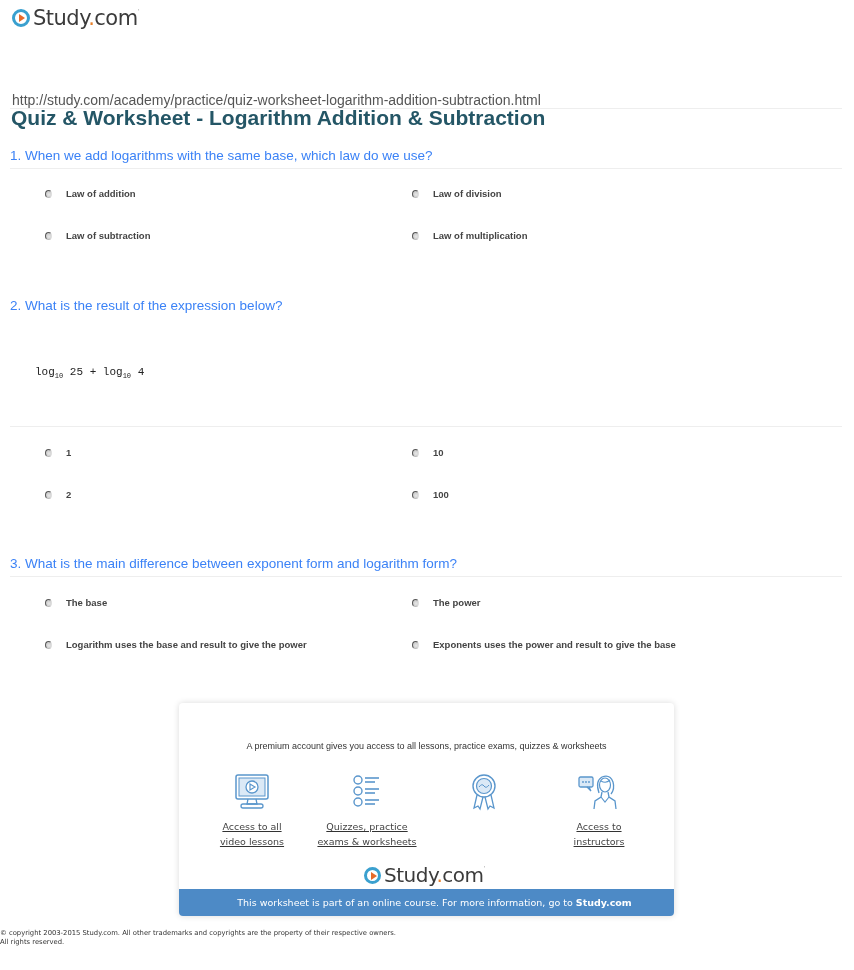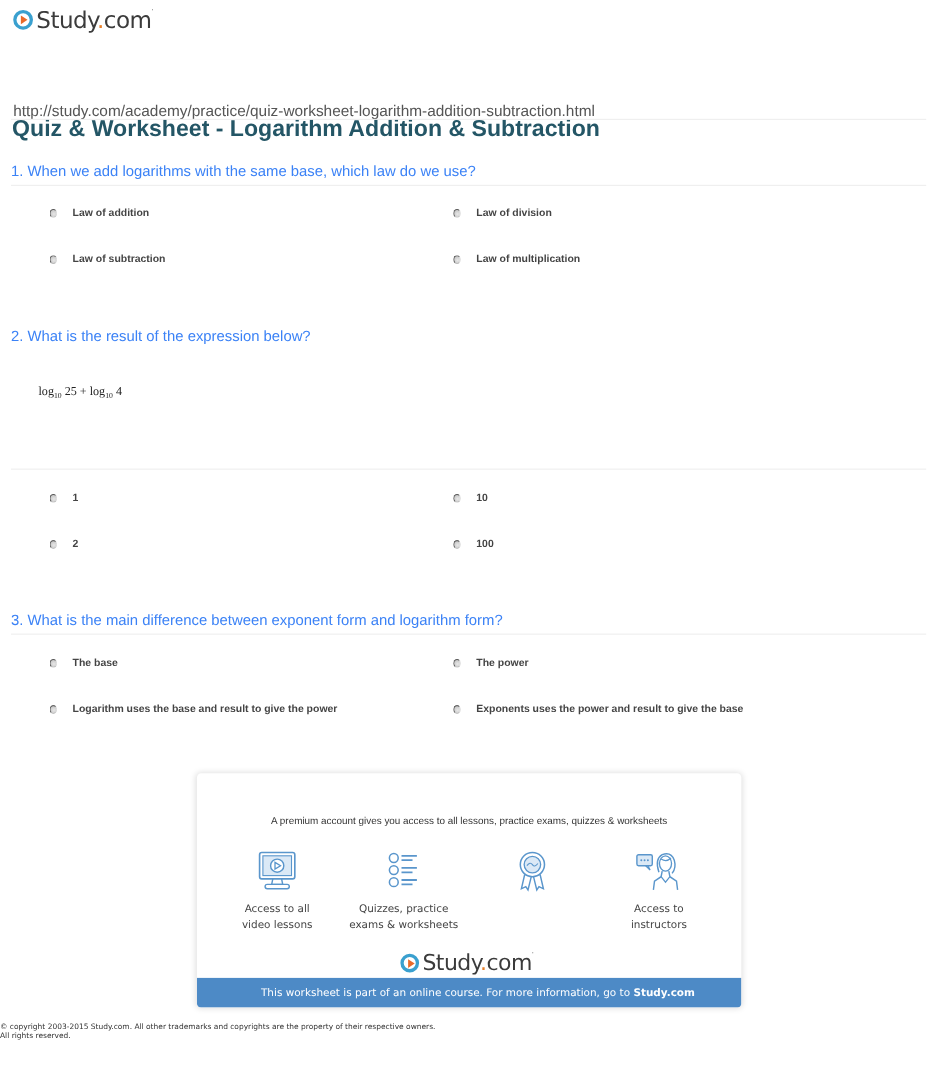--- a/index.html
+++ b/index.html
@@ -20,27 +20,27 @@
   #top-logo .mark .tri { left: 4px; top: 2px; border-width: 4px 0 4px 6px; border-color: transparent transparent transparent #e86a2a; }
   #top-logo .word { font-size: 21px; margin-left: 3px; }
 
   #page-title { position: absolute; left: 11px; top: 63px; font-size: 21px; font-weight: bold; color: #245666; white-space: nowrap; margin-top: 43px; }
   #page-url { position: absolute; left: 12px; top: 92px; font-size: 14px; color: #555; white-space: nowrap; }
   .rule { position: absolute; left: 10px; right: 12px; height: 1px; background: #eeeeee; }
 
   .question { position: absolute; left: 10px; font-size: 13.5px; color: #3b82f6; white-space: nowrap; }
   .option { position: absolute; display: flex; align-items: center; font-size: 9.5px; font-weight: bold; color: #444; white-space: nowrap; }
   .radio { width: 7px; height: 8px; border-radius: 50%; border: 1.5px solid #555; border-right-color: #ddd; border-bottom-color: #bbb; background: radial-gradient(circle at 60% 60%, #e8e8e8, #bdbdbd); margin-right: 14px; display: inline-block; }
-  .math { position: absolute; left: 35px; top: 350px; font-family: Liberation Serif, serif; font-size: 11px; color: #222; white-space: nowrap; }
+  .math { position: absolute; left: 35px; top: 366px; font-family: Liberation Mono, monospace; font-size: 11px; color: #222; white-space: nowrap; }
   .math sub { font-size: 7px; }
 
   #promo { position: absolute; left: 179px; top: 703px; width: 495px; height: 213px; background: #ffffff; border-radius: 4px; box-shadow: 0 0 6px rgba(0,0,0,0.15); overflow: hidden; }
   #promo-title { position: absolute; left: 0; right: 0; top: 14px; text-align: center; font-family: "DejaVu Sans", sans-serif; font-size: 16.5px; color: #6b9dc7; font-weight: normal; }
   #promo-sub { position: absolute; left: 0; right: 0; top: 38px; text-align: center; font-family: Liberation Sans, sans-serif; font-size: 9px; color: #333; }
-  .feature { position: absolute; top: 70px; width: 120px; text-align: center; }
+  .feature { position: absolute; top: 70px; width: 120px; text-align: center; text-decoration: underline; }
   .feature svg { display: block; margin: 0 auto; }
   .feature .lbl { margin-top: 8px; font-family: "DejaVu Sans", sans-serif; font-size: 9.5px; line-height: 15px; color: #444; }
   #promo-logo { left: 185px; top: 160px; }
   #promo-logo .mark { width: 17px; height: 17px; border: 3px solid #3aa0cf; background: #fff; }
   #promo-logo .mark::after { display: none; }
   #promo-logo .mark .tri { left: 4px; top: 2px; border-width: 4px 0 4px 6px; border-color: transparent transparent transparent #e86a2a; }
   #promo-logo .word { font-size: 20px; margin-left: 3px; }
   #promo-bar { position: absolute; left: 0; right: 0; bottom: 0; height: 27px; background: #4d8ac6; color: #ffffff; font-family: "DejaVu Sans", sans-serif; font-size: 9.5px; text-align: center; line-height: 27px; padding-left: 16px; }
   #promo-bar b { font-weight: bold; }
 

